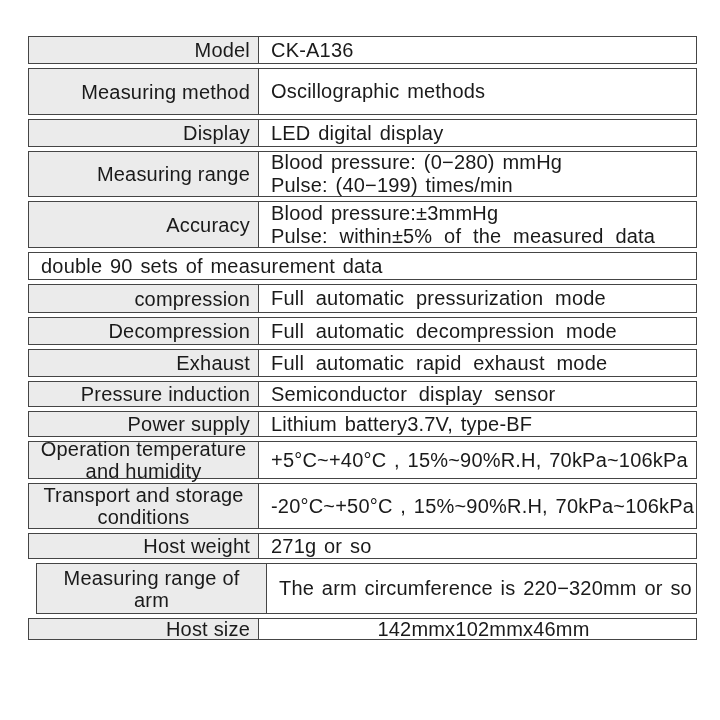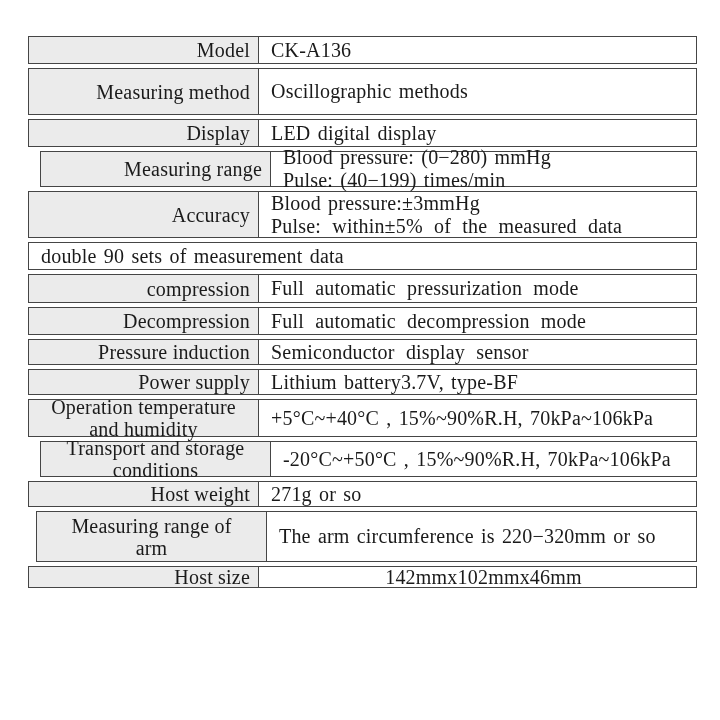--- a/index.html
+++ b/index.html
@@ -5,21 +5,21 @@
   html, body {
     margin: 0;
     padding: 0;
     background: #ffffff;
   }
   .canvas {
     position: relative;
     width: 720px;
     height: 720px;
     background: #ffffff;
-    font-family: Liberation Serif, serif;
+    font-family: Liberation Sans, sans-serif;
     color: #1a1a1a;
     overflow: hidden;
     border-radius: 14px;
   }
   .spec-table {
     position: absolute;
     left: 28px;
     top: 36px;
     width: 669px;
   }
@@ -63,21 +63,21 @@
     word-spacing: 2px;
     white-space: nowrap;
   }
   .cell-value .wide {
     word-spacing: 6px;
   }
   
   .h28 { height: 28px; }
   .h29 { height: 29px; }
   .h47 { height: 47px; }
-  .h46 { height: 36px; margin-left: 12px; }
+  .h46 { height: 46px; }
   .h26 { height: 26px; }
   .h50 { height: 38px; }
   .h51 { height: 51px; margin-left: 8px; }
   .h25 { height: 22px; text-align: center; }
 </style>
 </head>
 <body>
 
 <div class="canvas">
   <div class="spec-table">
@@ -146,20 +146,28 @@
 
     <div class="row h28">
       <div class="cell-label">
           <span>Decompression</span>
         </div>
       <div class="cell-value">
           <span class="wide">Full automatic decompression mode</span>
         </div>
     </div>
 
+    <div class="row h28">
+      <div class="cell-label">
+          <span>Exhaust</span>
+        </div>
+      <div class="cell-value">
+          <span class="wide">Full automatic rapid exhaust mode</span>
+        </div>
+    </div>
 
     <div class="row h26">
       <div class="cell-label">
           <span>Pressure induction</span>
         </div>
       <div class="cell-value">
           <span class="wide">Semiconductor display sensor</span>
         </div>
     </div>
 

